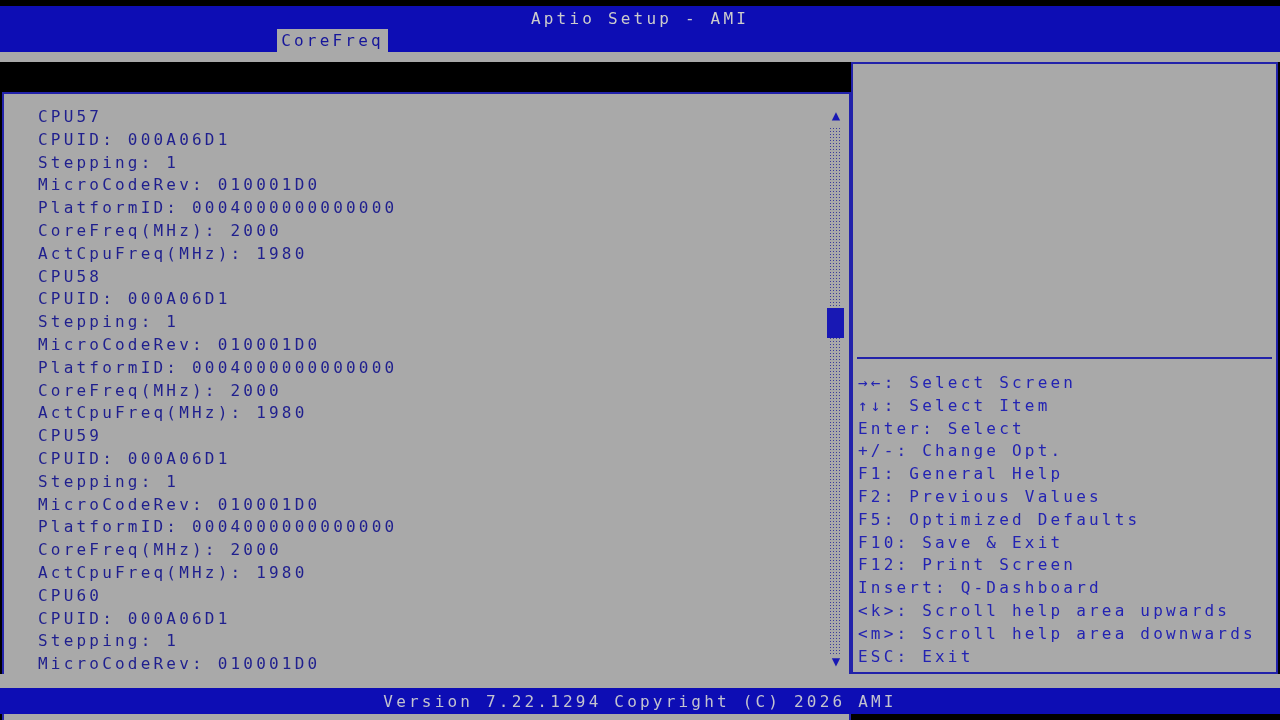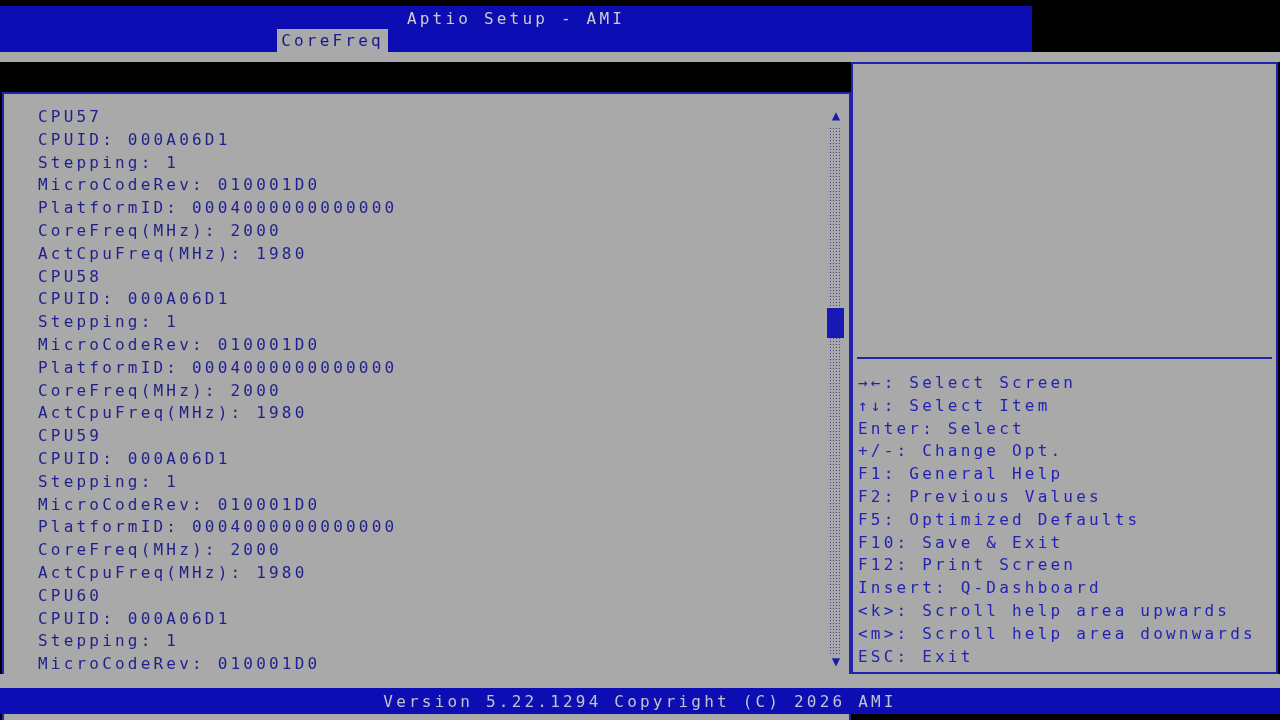--- a/index.html
+++ b/index.html
@@ -13,21 +13,21 @@
     --tab-text:#16169a;
     --thumb-blue:#1818b4;
   }
   html,body{margin:0;padding:0;background:#000;}
   .screen{
     position:relative;width:1280px;height:720px;background:#000;overflow:hidden;
     font-family:"DejaVu Sans Mono","Liberation Mono",monospace;
   }
   .mono{font-size:16px;letter-spacing:3.2px;white-space:pre;}
   
-  .header{position:absolute;left:0;top:6px;width:1032px;height:46px;background:var(--header-blue);}
+  .header{position:absolute;left:0;top:6px;width:1280px;height:46px;background:var(--header-blue);}
   .title{position:absolute;left:0;top:3px;width:100%;text-align:center;color:var(--title-text);}
   .tab{
     position:absolute;left:277px;top:29px;width:111px;height:23px;background:var(--background-gray);
     color:var(--tab-text);text-align:center;line-height:24px;
   }
   .subheader{position:absolute;left:0;top:52px;width:1280px;height:10px;background:var(--background-gray);}
   
   .left-panel{
     position:absolute;left:2px;top:62px;width:849px;height:704px;box-sizing:border-box;
     background:var(--background-gray);border:2px solid var(--border-blue);margin-top:30px;
@@ -80,16 +80,16 @@
   </div>
 
   <div class="right-panel">
     <div class="help-top"></div>
     <div class="divider"></div>
     <div class="help-keys mono"><div class="line">→←: Select Screen</div><div class="line">↑↓: Select Item</div><div class="line">Enter: Select</div><div class="line">+/-: Change Opt.</div><div class="line">F1: General Help</div><div class="line">F2: Previous Values</div><div class="line">F5: Optimized Defaults</div><div class="line">F10: Save &amp; Exit</div><div class="line">F12: Print Screen</div><div class="line">Insert: Q-Dashboard</div><div class="line">&lt;k&gt;: Scroll help area upwards</div><div class="line">&lt;m&gt;: Scroll help area downwards</div><div class="line">ESC: Exit</div></div>
   </div>
 
   <div class="footer-strip"></div>
   <div class="footer">
-    <div class="version mono">Version 5.22.1294 Copyright (C) 2026 AMI</div>
+    <div class="version mono">Version 7.22.1294 Copyright (C) 2026 AMI</div>
   </div>
 
 </div>
 
 </body></html>

